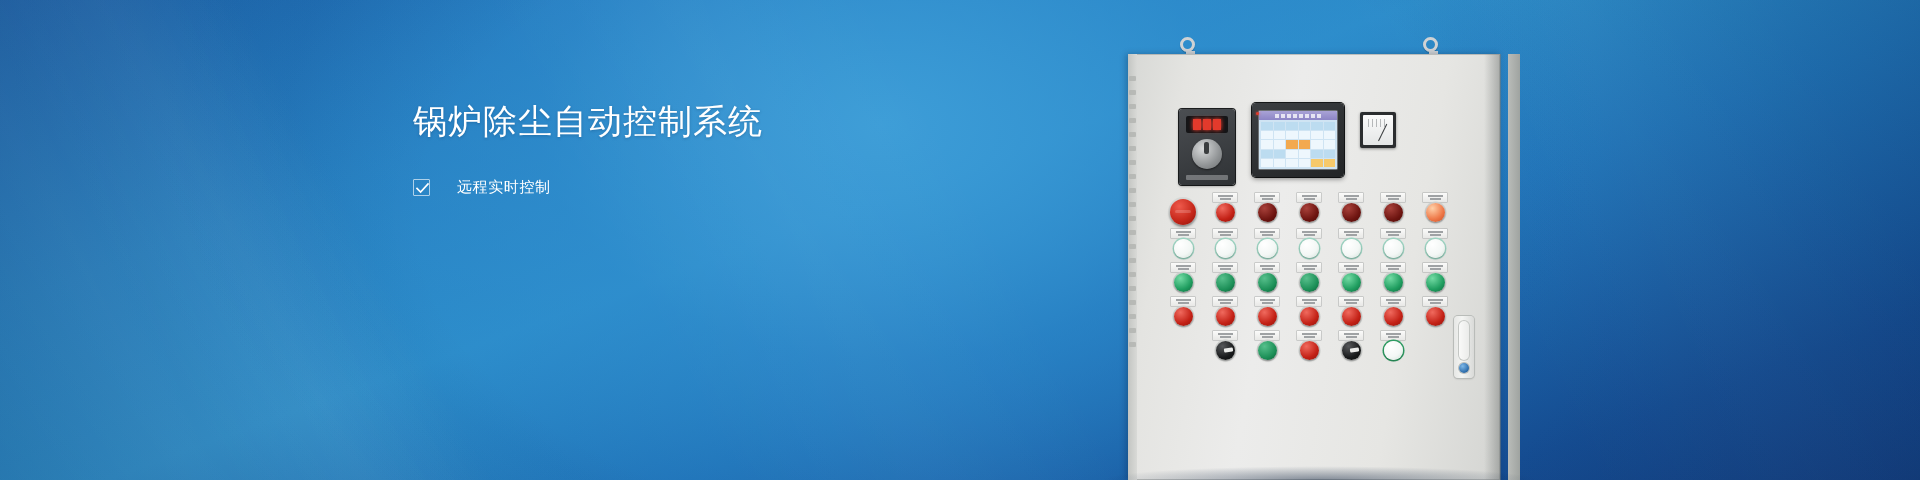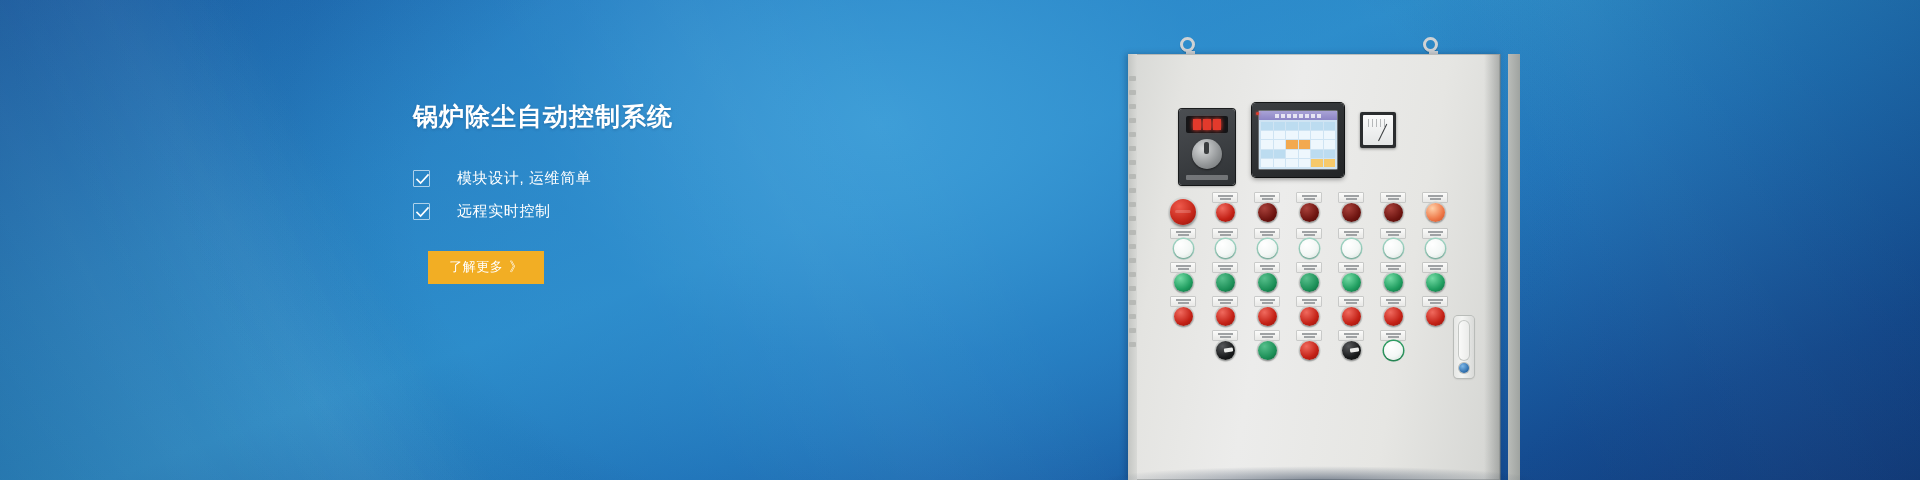--- a/index.html
+++ b/index.html
@@ -25,21 +25,21 @@
   .s1{left:-180px;top:-120px;width:520px;height:760px;}
   .s2{left:120px;top:-200px;width:240px;height:900px;opacity:.7;}
   .s3{left:620px;top:-260px;width:360px;height:980px;opacity:.45;}
   .s4{left:1480px;top:-240px;width:420px;height:960px;opacity:.35;}
   .vign{position:absolute;inset:0;pointer-events:none;
     background:radial-gradient(ellipse 1200px 700px at 50% 45%, rgba(0,0,0,0) 45%, rgba(6,36,78,0.30) 100%);}
 
   
   .copy{position:absolute;left:413px;top:103px;width:560px;}
   .headline{
-    color:#ffffff;font-size:25px;line-height:1.1;font-weight:bold;
+    color:#ffffff;font-size:34px;line-height:1.1;font-weight:normal;
     letter-spacing:1px;white-space:nowrap;
     text-shadow:0 1px 3px rgba(0,30,70,.25);
   }
   .features{margin-top:31px;}
   .feature-row{display:flex;align-items:center;height:33px;}
   .chk{
     width:17px;height:17px;flex:0 0 17px;
     border:1px solid rgba(255,255,255,.62);
     border-radius:1px;position:relative;margin-right:27px;
   }
@@ -191,45 +191,33 @@
       <i class="s4"></i>
   </div>
   <div class="vign"></div>
 
   <div class="copy">
 
     <div class="headline">锅炉除尘自动控制系统</div>
 
     <div class="features">
 
-      <div class="feature-row">
-        <span class="chk">
-          <svg width="15" height="13" viewBox="0 0 15 13" fill="none">
-            <path d="M2 6.4 L5.6 10 L13 2" stroke="#ffffff" stroke-width="1.6" stroke-linecap="square" fill="none"></path>
-          </svg>
-        </span>
-        <span class="feat-label">模块设计, 运维简单</span>
-      </div>
 
 
       <div class="feature-row">
         <span class="chk">
           <svg width="15" height="13" viewBox="0 0 15 13" fill="none">
             <path d="M2 6.4 L5.6 10 L13 2" stroke="#ffffff" stroke-width="1.6" stroke-linecap="square" fill="none"></path>
           </svg>
         </span>
         <span class="feat-label">远程实时控制</span>
       </div>
 
     </div>
 
-    <button class="btn-more">
-      <span>了解更多</span>
-      <span class="arrow">》</span>
-    </button>
 
   </div>
 
   <div class="cabinet-wrap">
 
     <span class="eye l"></span>
     <span class="eye r"></span>
 
     <div class="cabinet">
 

